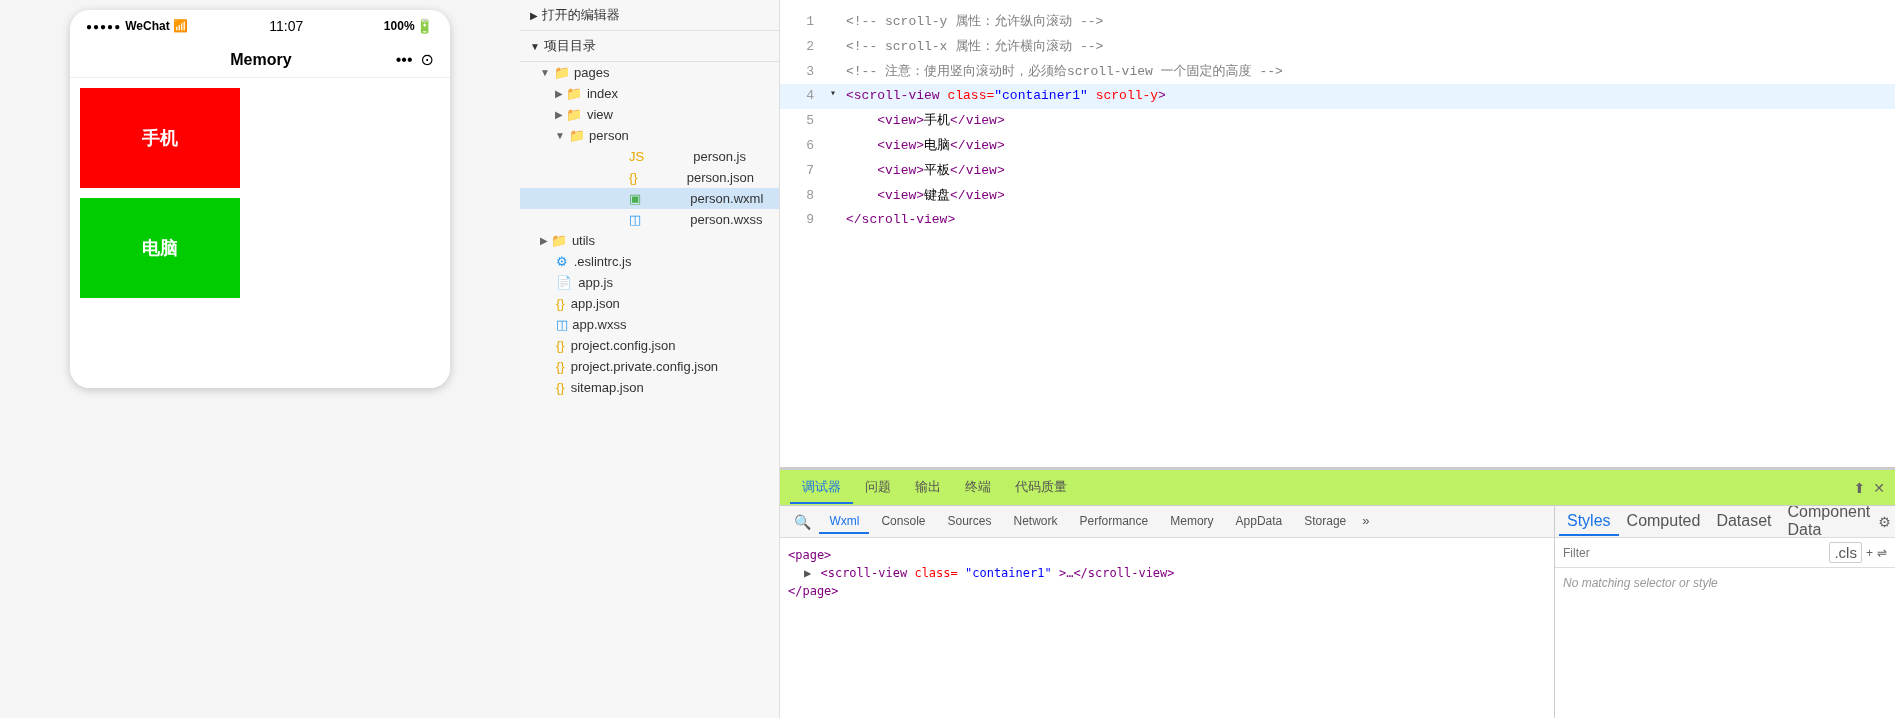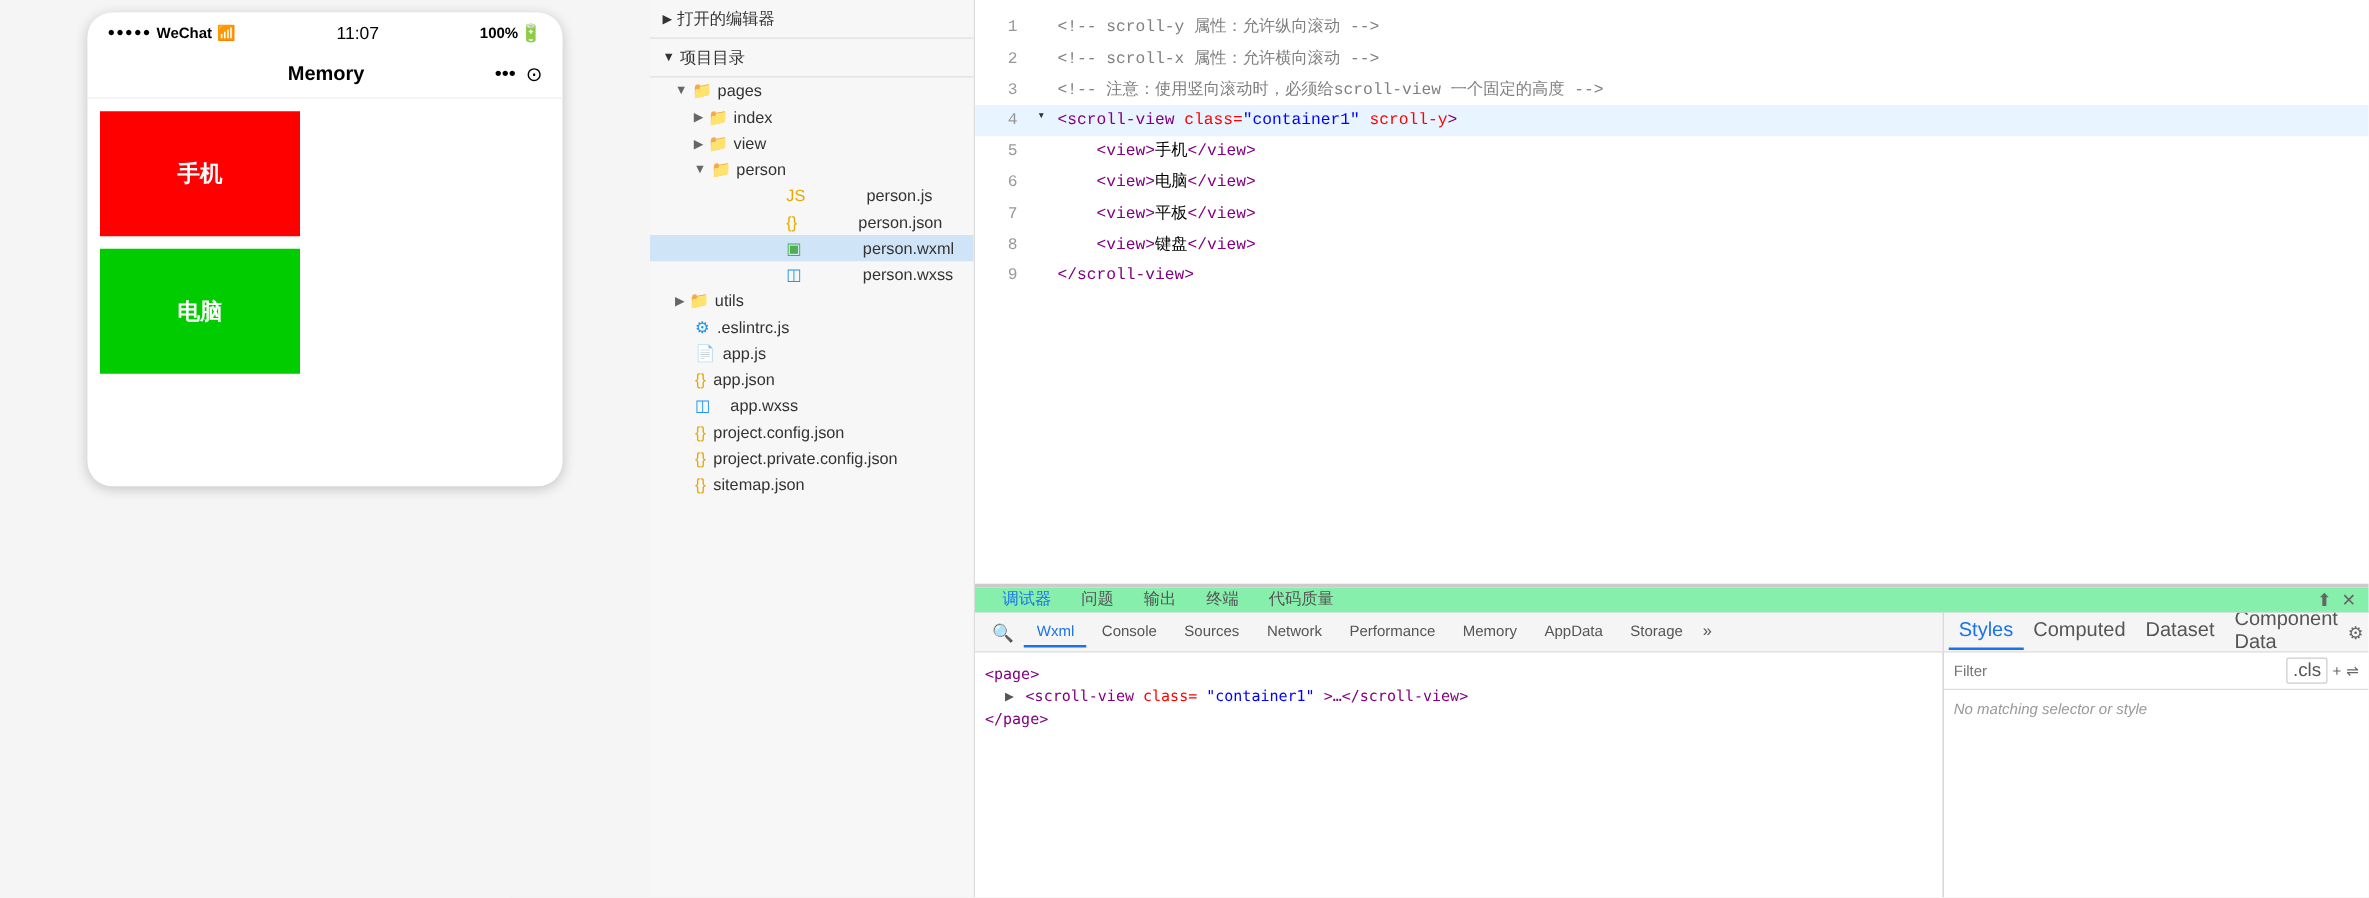--- a/index.html
+++ b/index.html
@@ -148,24 +148,24 @@
       border-top: 2px solid #ccc;
       background: white;
       display: flex;
       flex-direction: column;
       flex-shrink: 0;
     }
 
     .devtools-tabs-top {
       display: flex;
       align-items: center;
-      background: #86efac;
+      background: #bef264;
       border-bottom: 1px solid #ccc;
       padding: 0 10px;
-      height: 20px;
+      height: 36px;
     }
 
     .devtools-tab-top {
       padding: 6px 12px;
       font-size: 13px;
       cursor: pointer;
       color: #555;
       border-bottom: 2px solid transparent;
     }
     .devtools-tab-top.active { color: #1a73e8; border-bottom: 2px solid #1a73e8; }
@@ -411,21 +411,21 @@
     <span class="label" style="margin-left:2px;">app.js</span>
   </div>
   <div class="tree-item tree-indent-1">
     <span style="width:12px;display:inline-block;"></span>
     <span style="font-size:13px;color:#e8a800;">{}</span>
     <span class="label" style="margin-left:2px;">app.json</span>
   </div>
   <div class="tree-item tree-indent-1">
     <span style="width:12px;display:inline-block;"></span>
     <span style="font-size:13px;color:#2196f3;">◫</span>
-    <span class="label" style="margin-left:12px;">app.wxss</span>
+    <span class="label" style="margin-left:0;">app.wxss</span>
   </div>
   <div class="tree-item tree-indent-1">
     <span style="width:12px;display:inline-block;"></span>
     <span style="font-size:13px;color:#e8a800;">{}</span>
     <span class="label" style="margin-left:2px;">project.config.json</span>
   </div>
   <div class="tree-item tree-indent-1">
     <span style="width:12px;display:inline-block;"></span>
     <span style="font-size:13px;color:#e8a800;">{}</span>
     <span class="label" style="margin-left:2px;">project.private.config.json</span>

